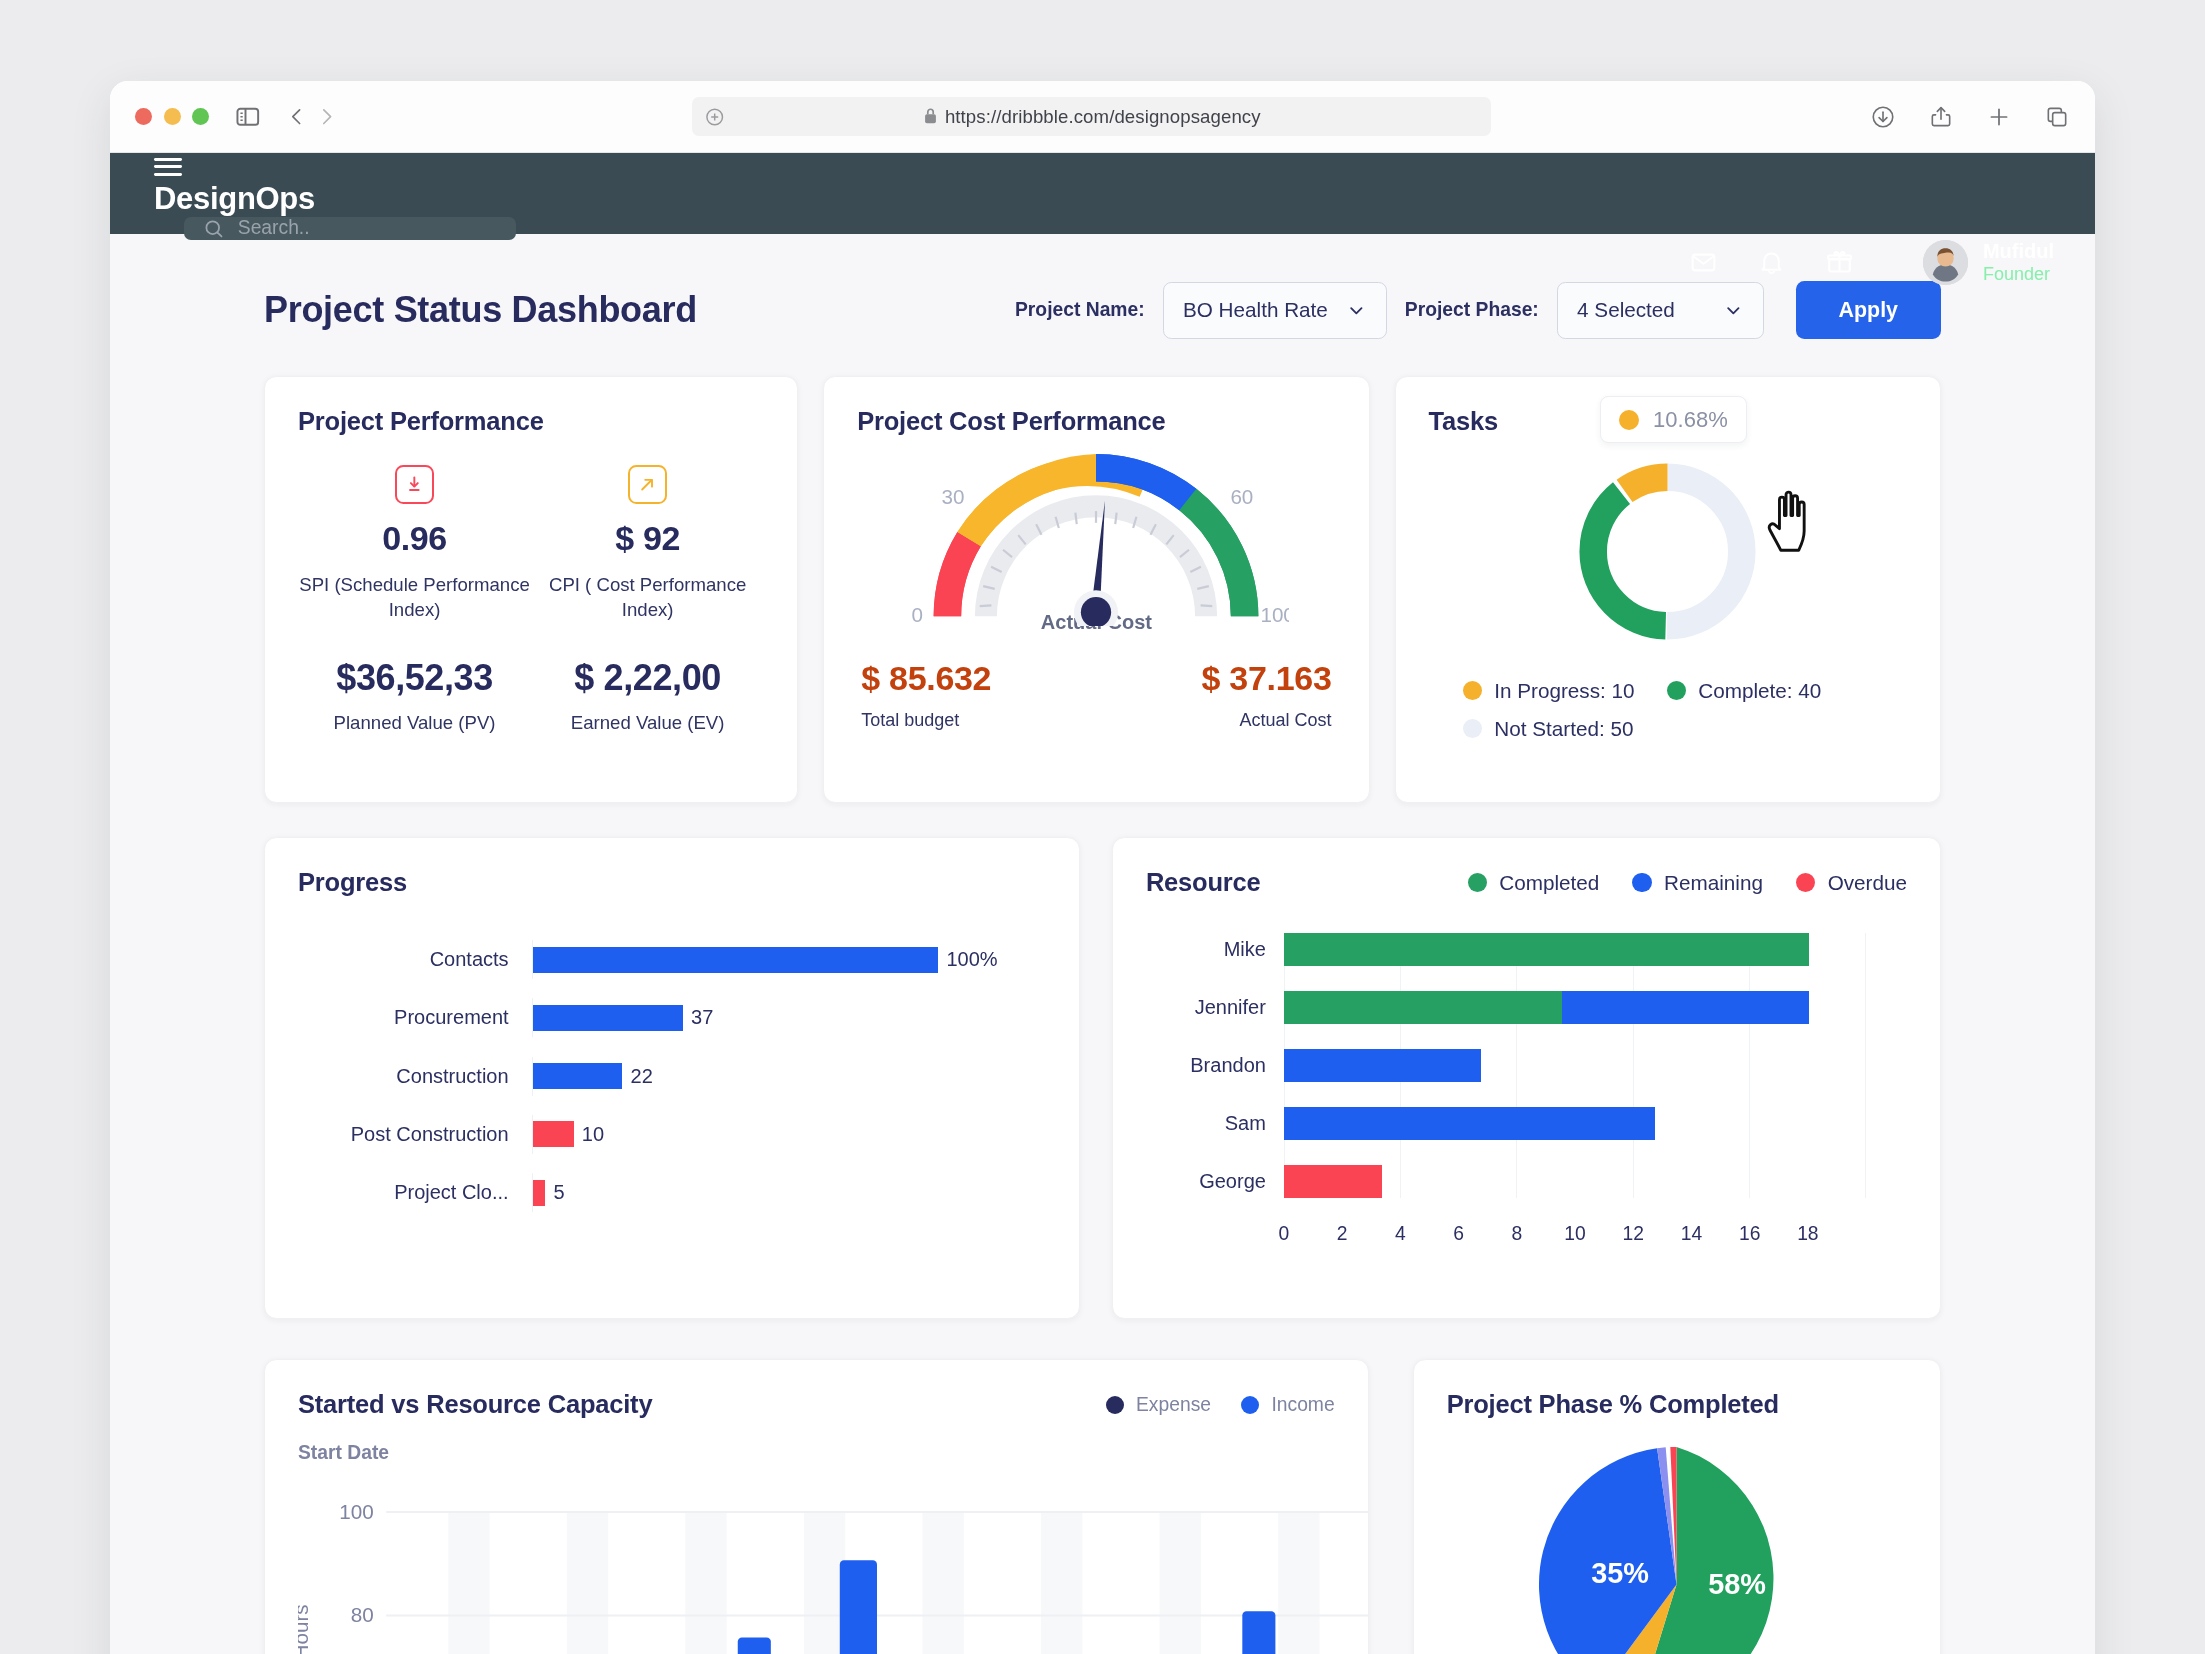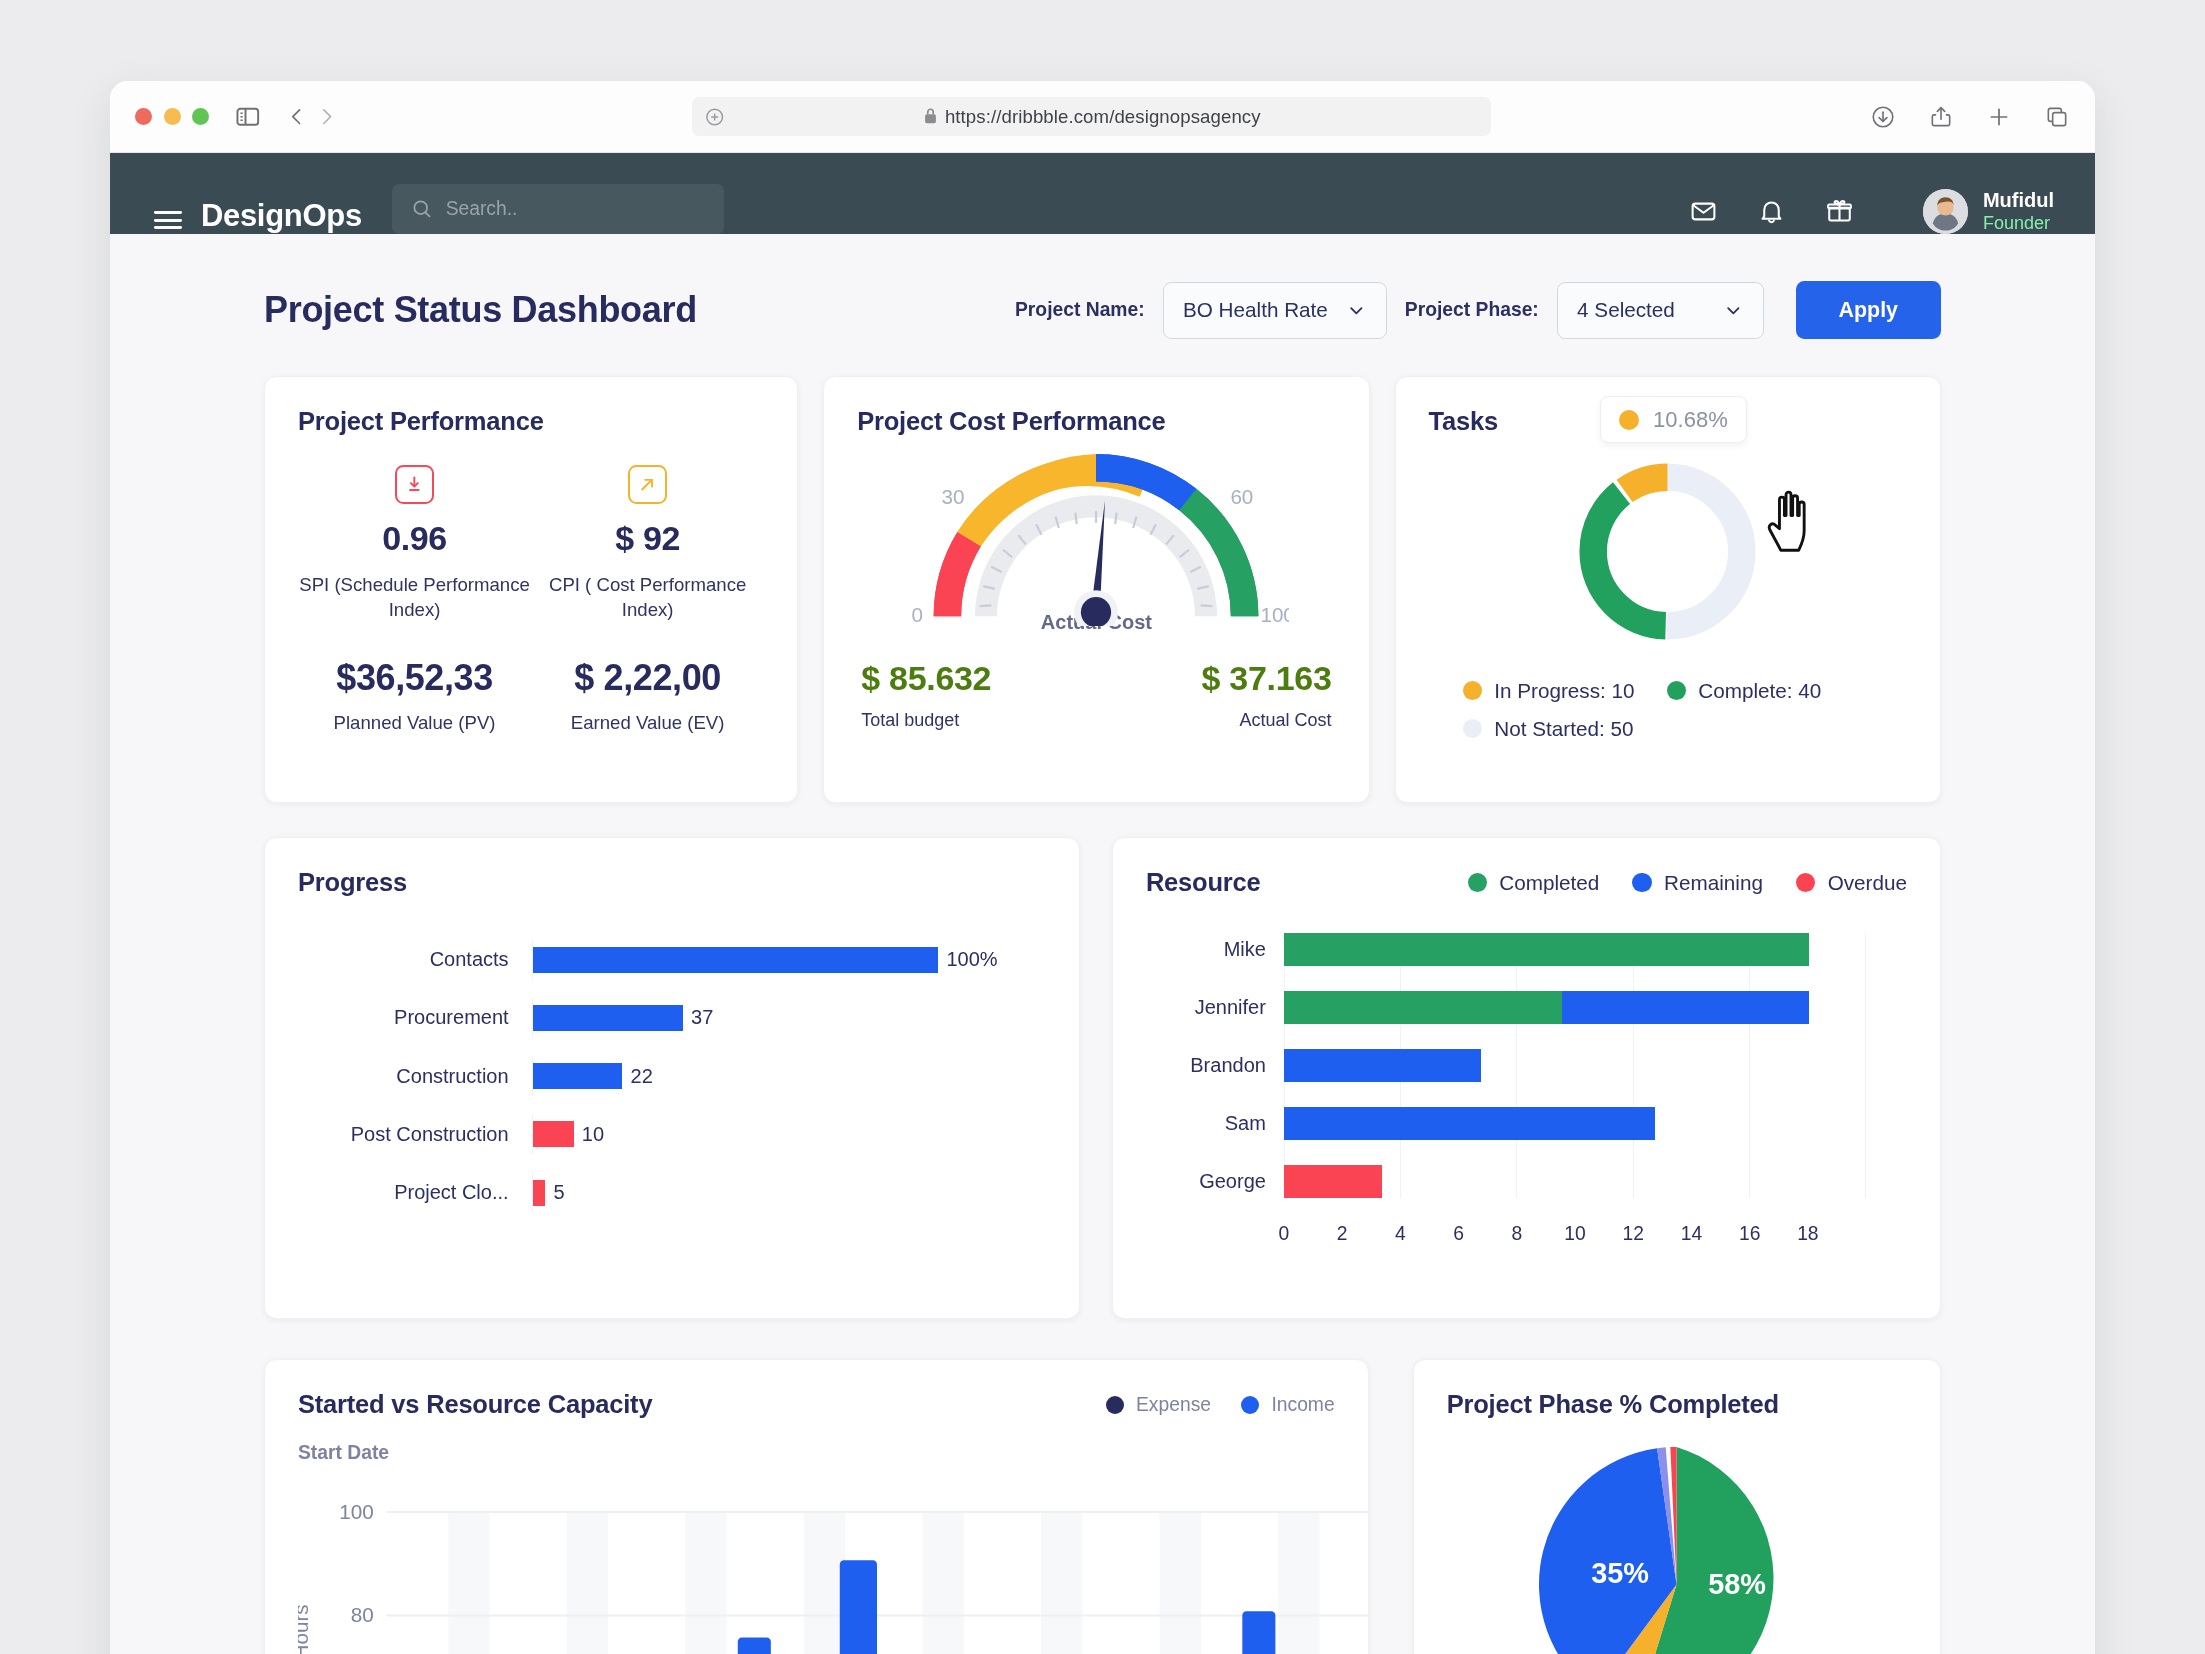--- a/index.html
+++ b/index.html
@@ -42,21 +42,21 @@
   .plus-ico { position: absolute; left: 11px; top: 50%; transform: translateY(-50%); }
   .url-text {
     font-size: 18.6px; color: #41434a; letter-spacing: 0.1px;
   }
   .lock { margin-right: 6.9px; display:inline-flex; vertical-align:-2.1px;}
   .chrome-right { display: flex; align-items: center; gap: 32px; margin-left: 27.6px; }
 
   
   .navbar {
     height: 81px; background: #3a4b54;
-    display: flex; align-items: flex-end; padding: 0 41px 0 44px;
+    display: flex; align-items: flex-start; padding: 0 41px 0 44px; flex-direction: column;
   }
   .burger { width: 27.6px; margin-right: 19.3px; cursor: pointer; }
   .burger span { display: block; height: 2.8px; background: #fff; border-radius: 1.4px; margin: 4.8px 0; }
   .brand { color: #fff; font-size: 31px; font-weight: 700; letter-spacing: -0.3px; }
   .searchbox {
     margin-left: 30px; width: 332px; height: 50px;
     background: #47585f; border-radius: 6.9px;
     display: flex; align-items: center; padding: 0 18px; gap: 12.4px;
   }
   .searchbox input {
@@ -121,21 +121,21 @@
   .perf-val2 { font-size: 36px; font-weight: 700; color: #272b5e; letter-spacing: -0.4px; }
   .perf-lbl2 { font-size: 18.6px; color: #2f3463; margin-top: 12.4px; }
   .perf-row2 { display: flex; margin-top: 34px; }
 
   
   .gauge-wrap { display: flex; justify-content: center; margin-top: 18px; position: relative; }
   .gauge-cap { text-align: center; font-size: 20px; color: #636a86; font-weight: 700; margin-top: -15px; }
   .cost-row { display: flex; margin-top: 25px; padding: 0 4.1px; }
   .cost-col { flex: 1; }
   .cost-col.right { text-align: right; }
-  .cost-val { font-size: 34px; font-weight: 700; color: #4d7c0f; letter-spacing: -0.3px; }
+  .cost-val { font-size: 34px; font-weight: 700; color: #c2410c; letter-spacing: -0.3px; }
   .cost-lbl { font-size: 18px; color: #2f3463; margin-top: 12.4px; }
 
   
   .tooltip {
     position: absolute; left: 204px; top: 19.3px;
     background: #fff; border: 1px solid #eceef3; border-radius: 8.3px;
     padding: 9.6px 18px; display: flex; align-items: center; gap: 13.8px;
     box-shadow: 0 2.1px 6.9px rgba(40,45,70,.06); z-index: 5;
   }
   .tt-dot { width: 20.7px; height: 20.7px; border-radius: 50%; background: #f5b02c; }

